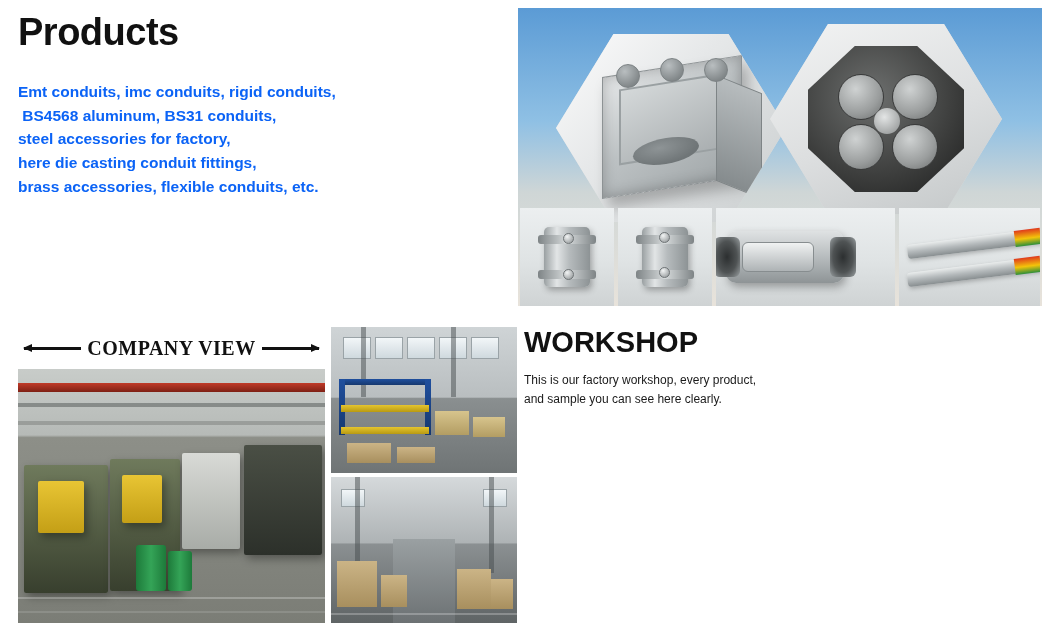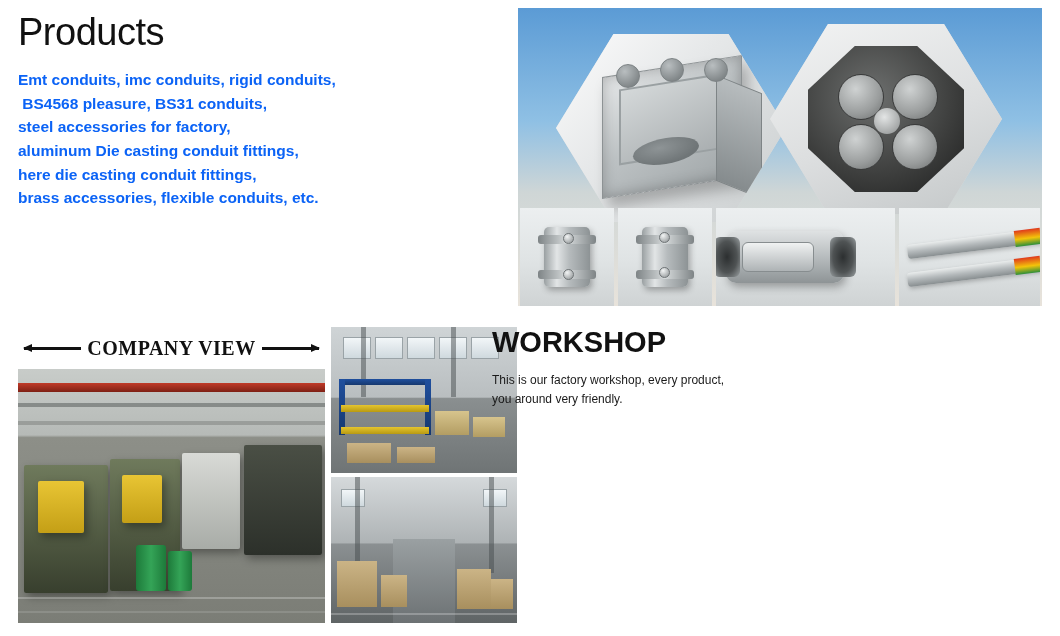--- a/index.html
+++ b/index.html
@@ -17,25 +17,25 @@
 
   
   #products-section {
     position: absolute;
     left: 18px;
     top: 12px;
     width: 470px;
   }
   #products-title {
     font-size: 38px;
-    font-weight: normal;
+    font-weight: bold;
     color: #111111;
     letter-spacing: -0.5px;
     line-height: 1.1;
-    margin: 0 0 14px 0;
+    margin: 0 0 26px 0;
   }
   #products-list {
     color: #0b63f6;
     font-size: 15.5px;
     font-weight: bold;
     line-height: 1.53;
   }
   #products-list div { white-space: pre; }
 
   
@@ -349,21 +349,21 @@
     background: rgba(70,75,78,.5);
   }
   .box-stack {
     position: absolute;
     background: linear-gradient(180deg,#cbb486,#a88f5e);
   }
 
   
   #workshop-section {
     position: absolute;
-    left: 492px;
+    left: 524px;
     top: 326px;
     width: 510px;
   }
   #workshop-title {
     font-size: 29px;
     font-weight: bold;
     color: #111;
     margin: 0 0 12px 0;
     letter-spacing: 0px;
   }
@@ -374,23 +374,22 @@
   }
   #workshop-body div { white-space: nowrap; }
 </style>
 </head>
 <body>
 
 <section id="products-section">
   <h1 id="products-title">Products</h1>
   <div id="products-list">
     <div>Emt conduits, imc conduits, rigid conduits,</div>
-    <div> BS4568 pleasure, BS31 conduits,</div>
+    <div> BS4568 aluminum, BS31 conduits,</div>
     <div>steel accessories for factory,</div>
-    <div>aluminum Die casting conduit fittings,</div>
     <div>here die casting conduit fittings,</div>
     <div>brass accessories, flexible conduits, etc.</div>
   </div>
 </section>
 
 <figure id="product-collage" style="margin:0">
 
   <div class="hex" id="hex-box-square">
     <div class="hex-inner">
       <div class="sqbox"></div>
@@ -492,15 +491,15 @@
   <div class="box-stack" style="left:50px;top:98px;width:26px;height:32px"></div>
   <div class="box-stack" style="left:126px;top:92px;width:34px;height:40px"></div>
   <div class="box-stack" style="left:160px;top:102px;width:22px;height:30px"></div>
   <div class="floor-line" style="left:0;top:136px;width:186px"></div>
 </figure>
 
 <section id="workshop-section">
   <h2 id="workshop-title">WORKSHOP</h2>
   <div id="workshop-body">
     <div>This is our factory workshop, every product,</div>
-    <div>you around very friendly.</div>
+    <div>and sample you can see here clearly.</div>
   </div>
 </section>
 
 </body></html>

